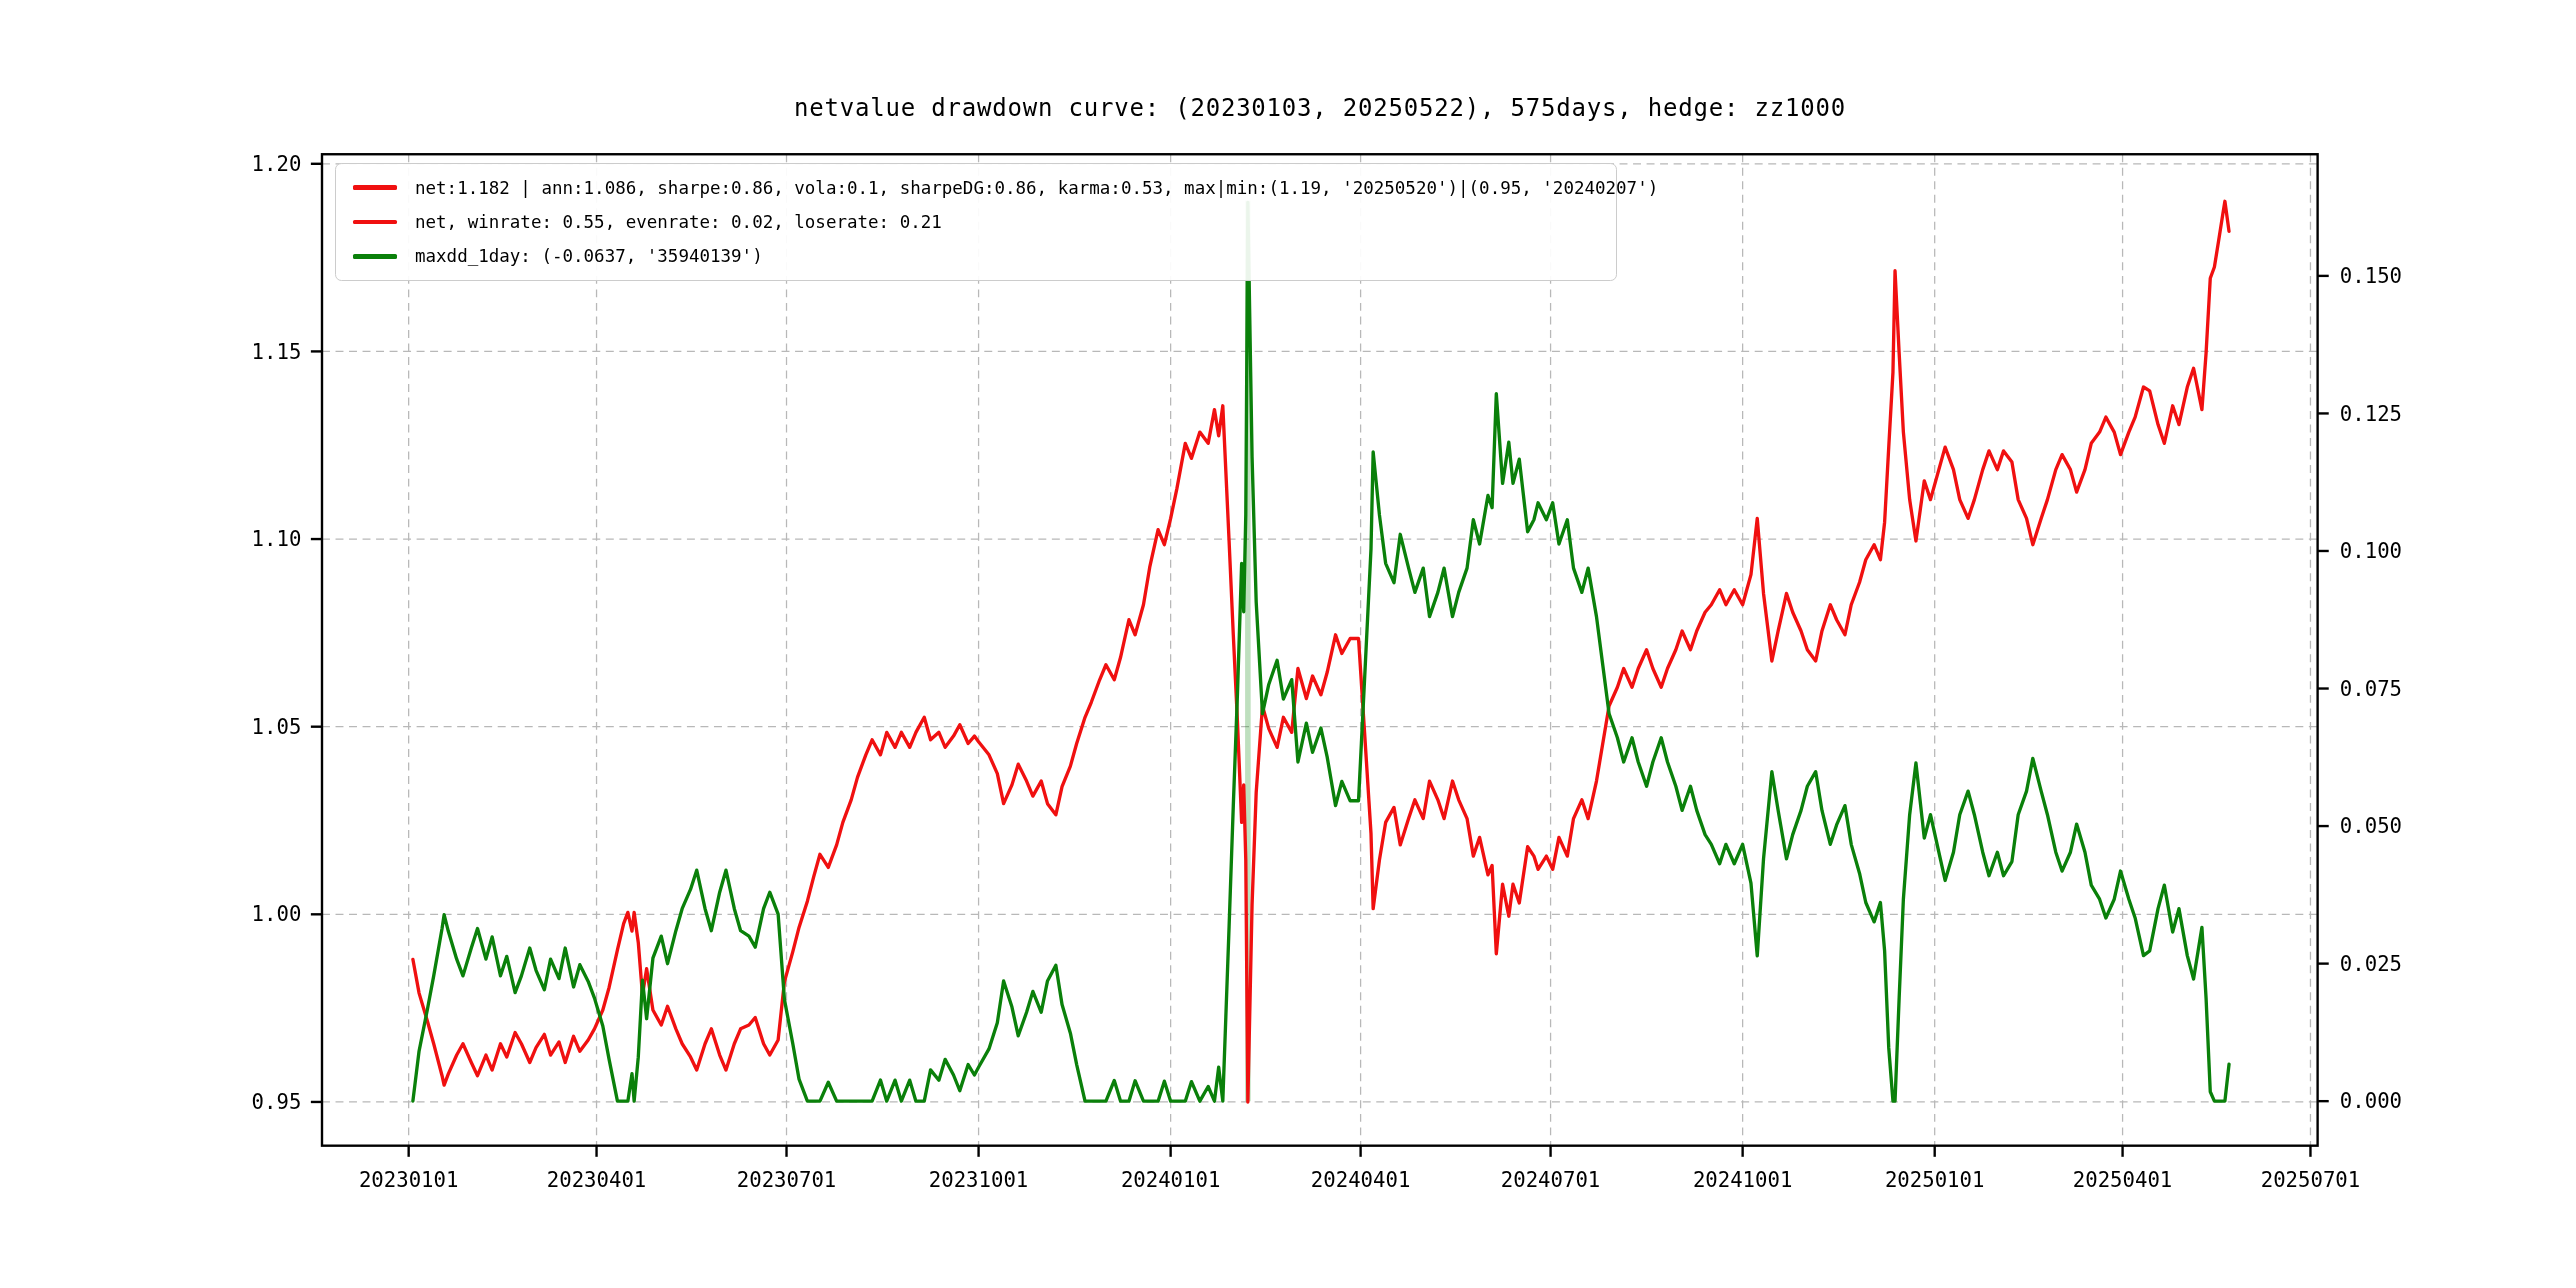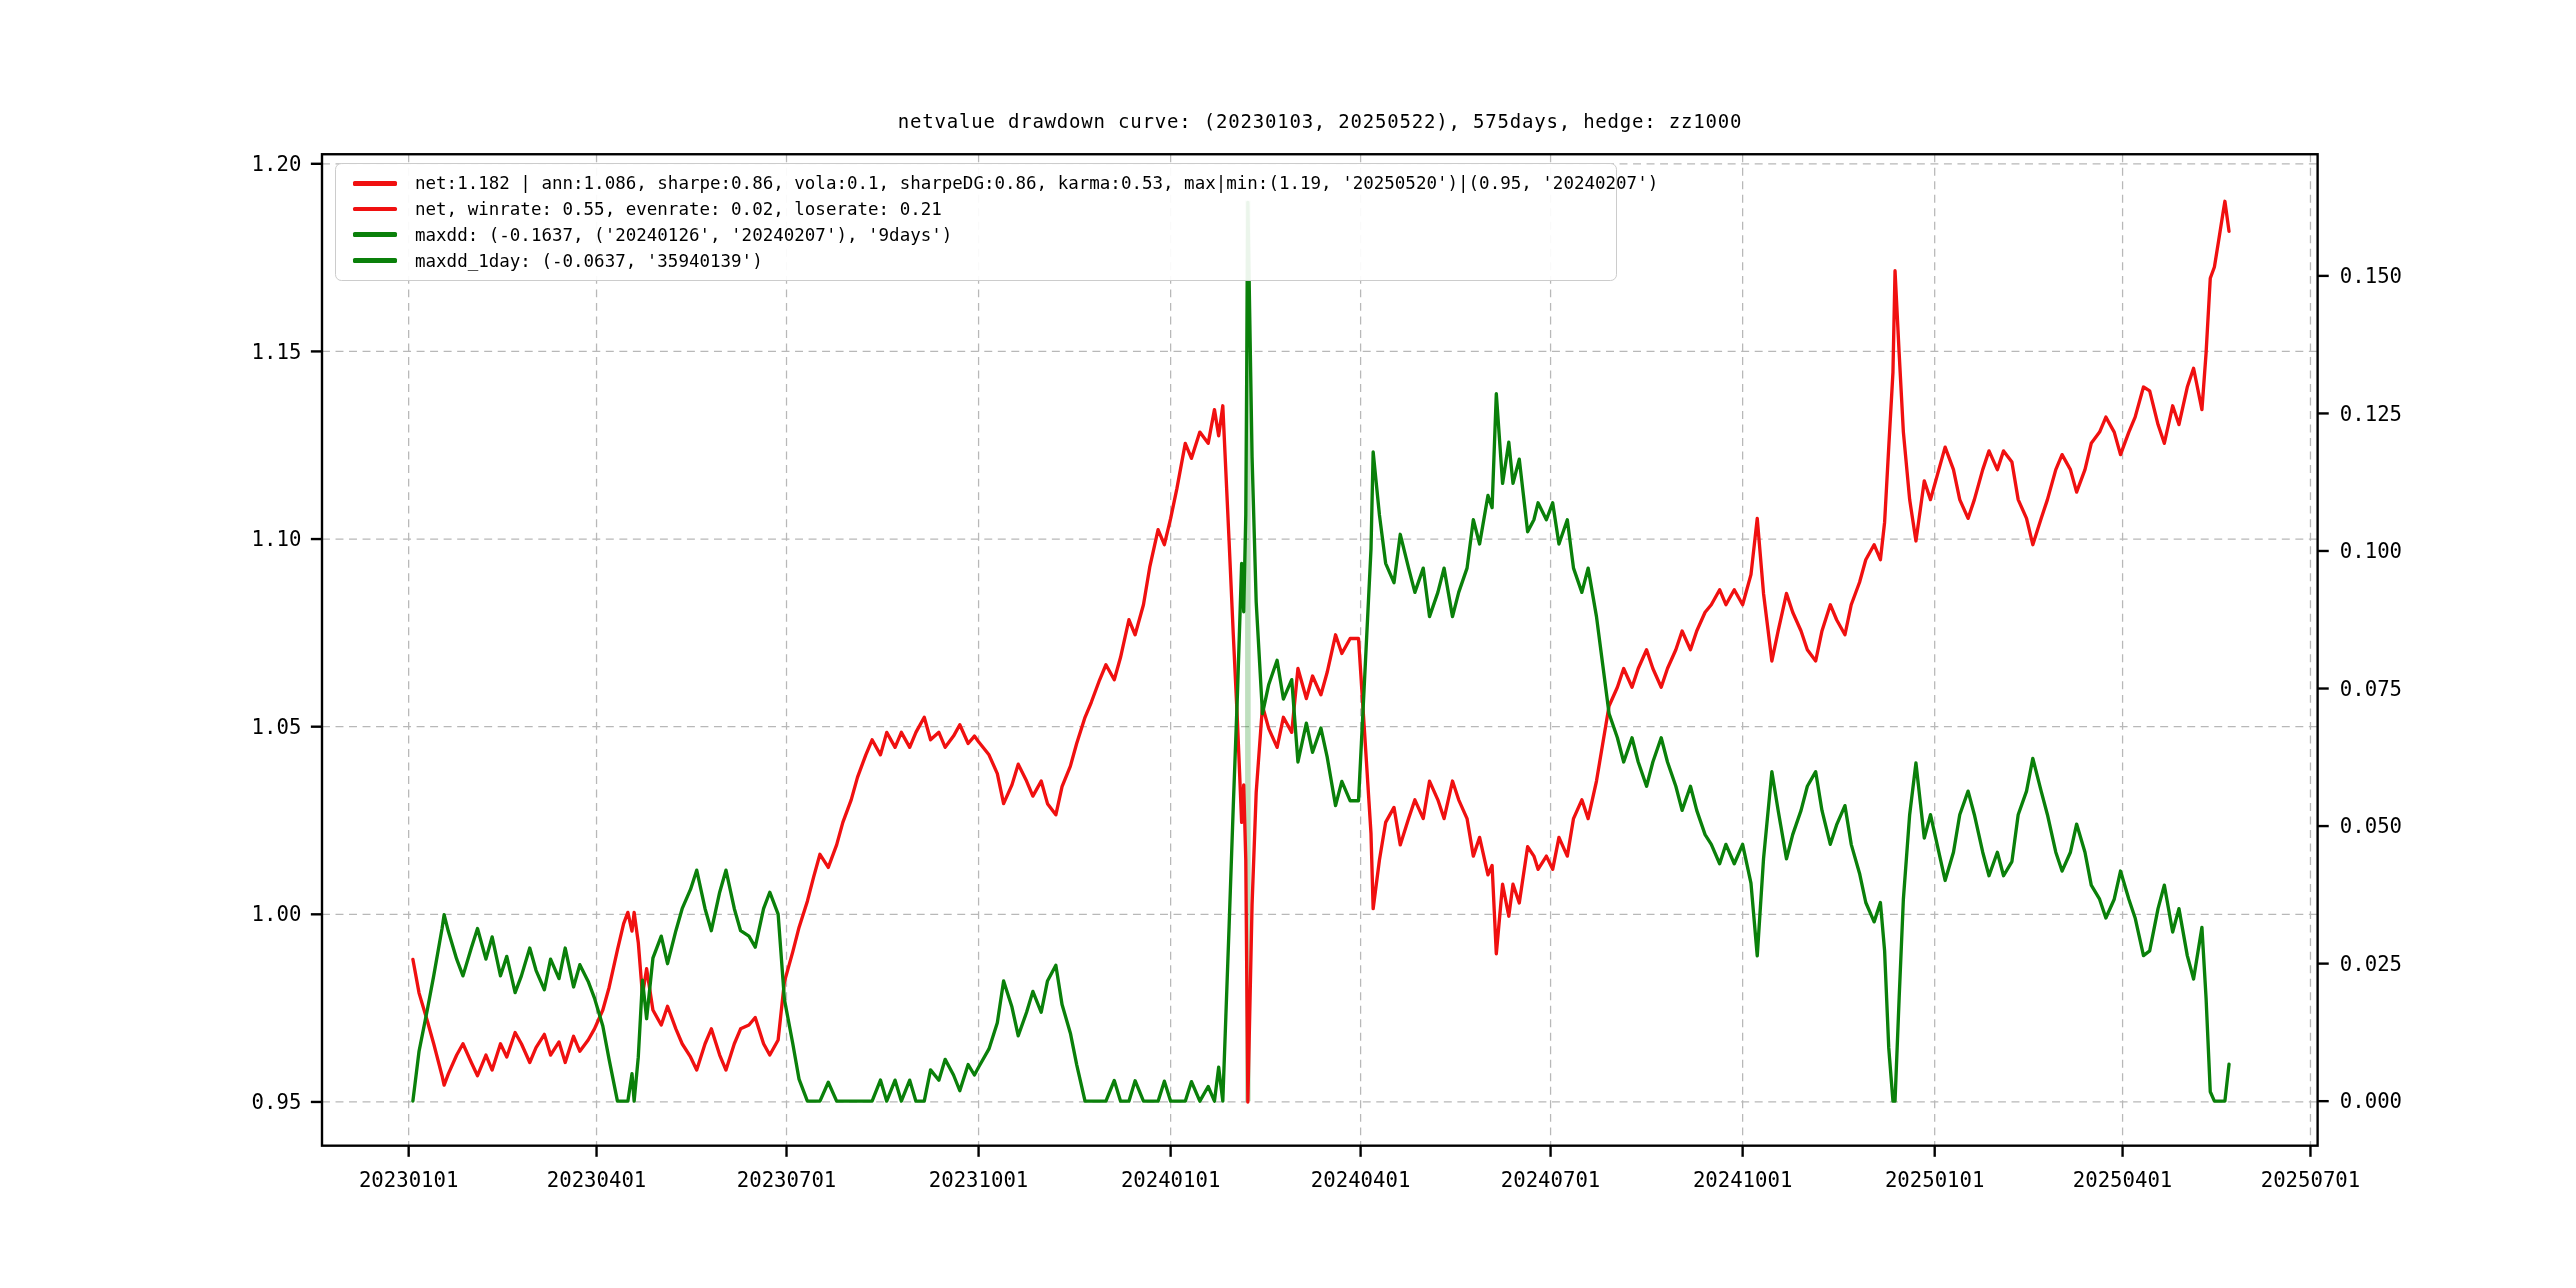--- a/index.html
+++ b/index.html
@@ -1,20 +1,20 @@
 <!DOCTYPE html>
 <html style="font-size:12.7px"><head>
 <meta charset="utf-8">
 <style>
   html,body{margin:0;padding:0;background:#ffffff;}
   body{width:2576px;height:1288px;position:relative;overflow:hidden;
        font-family:"DejaVu Sans Mono","Liberation Mono",monospace;color:#000;}
   .fig{position:absolute;inset:0;}
-  .chart-title{position:absolute;top:110px;left:1320px;transform:translateX(-50%);
-       font-size:19px;white-space:nowrap;letter-spacing:0.8px;}
+  .chart-title{position:absolute;top:94px;left:1320px;transform:translateX(-50%);
+       font-size:24px;white-space:nowrap;letter-spacing:0.8px;}
   svg{position:absolute;top:0;left:0;}
   .legend{position:absolute;left:335px;top:163px;width:1282px;height:118px;
        background:rgba(255,255,255,0.92);border:1.6px solid #cccccc;border-radius:6.4px;
        box-sizing:border-box;display:flex;flex-direction:column;justify-content:space-around;
        padding:6.4px 0 6.4px 4.8px;z-index:3;}
   .legend-row{display:flex;align-items:center;height:25.4px;white-space:nowrap;}
   .legend-swatch{display:inline-block;width:44px;height:4.8px;border-radius:1.6px;
        margin-left:12.7px;margin-right:17.5px;flex:0 0 auto;}
   .legend-label{font-size:17.5px;letter-spacing:0px;}
 </style>
@@ -113,22 +113,18 @@
     <div class="legend-row">
       <span class="legend-swatch" style="background: rgb(240, 16, 16);"></span>
       <span class="legend-label">net:1.182 | ann:1.086, sharpe:0.86, vola:0.1, sharpeDG:0.86, karma:0.53, max|min:(1.19, '20250520')|(0.95, '20240207')</span>
     </div>
     <div class="legend-row">
       <span class="legend-swatch" style="background: rgb(240, 16, 16);"></span>
       <span class="legend-label">net, winrate: 0.55, evenrate: 0.02, loserate: 0.21</span>
     </div>
     <div class="legend-row">
       <span class="legend-swatch" style="background: rgb(10, 128, 10);"></span>
-      <span class="legend-label">maxdd: (-0.1637, ('20240126', '20240207'), '9days')</span>
-    </div>
-    <div class="legend-row">
-      <span class="legend-swatch" style="background: rgb(10, 128, 10);"></span>
       <span class="legend-label">maxdd_1day: (-0.0637, '35940139')</span>
     </div>
   </div>
 
 </div>
 
 
 </body></html>

